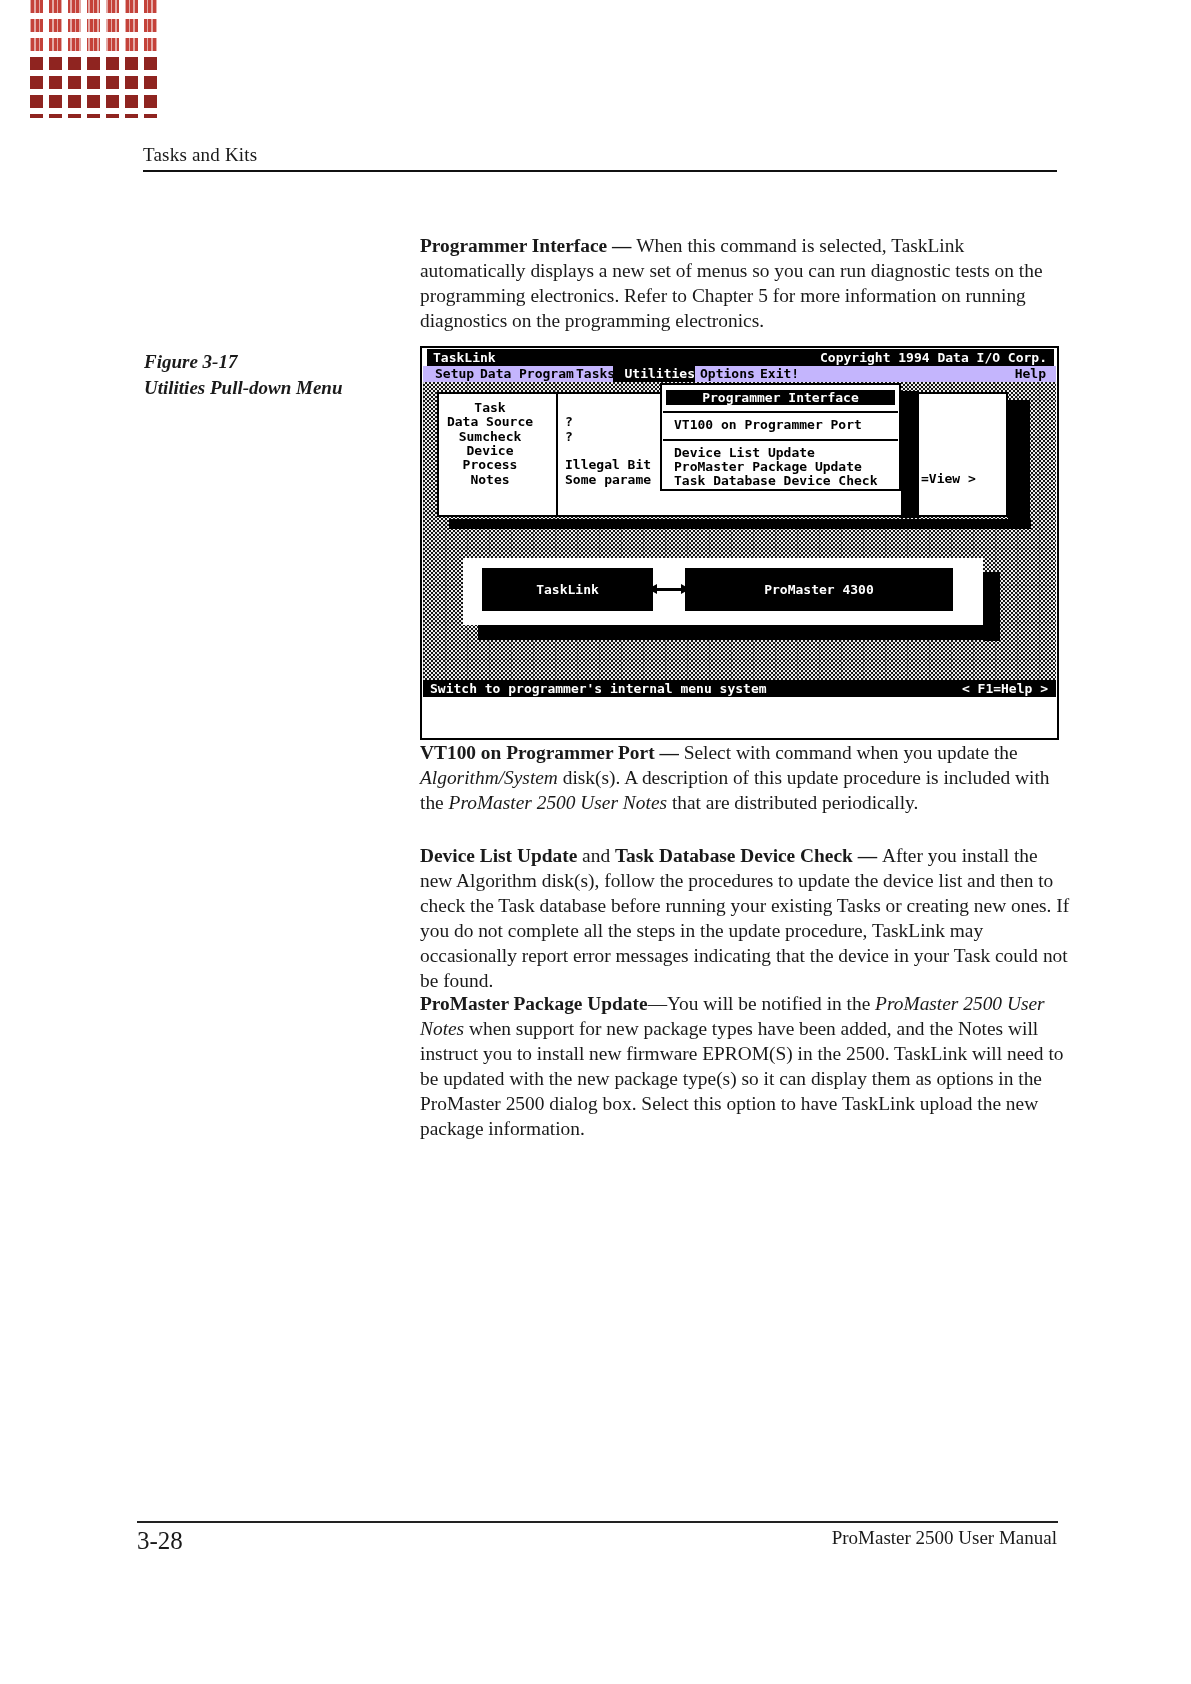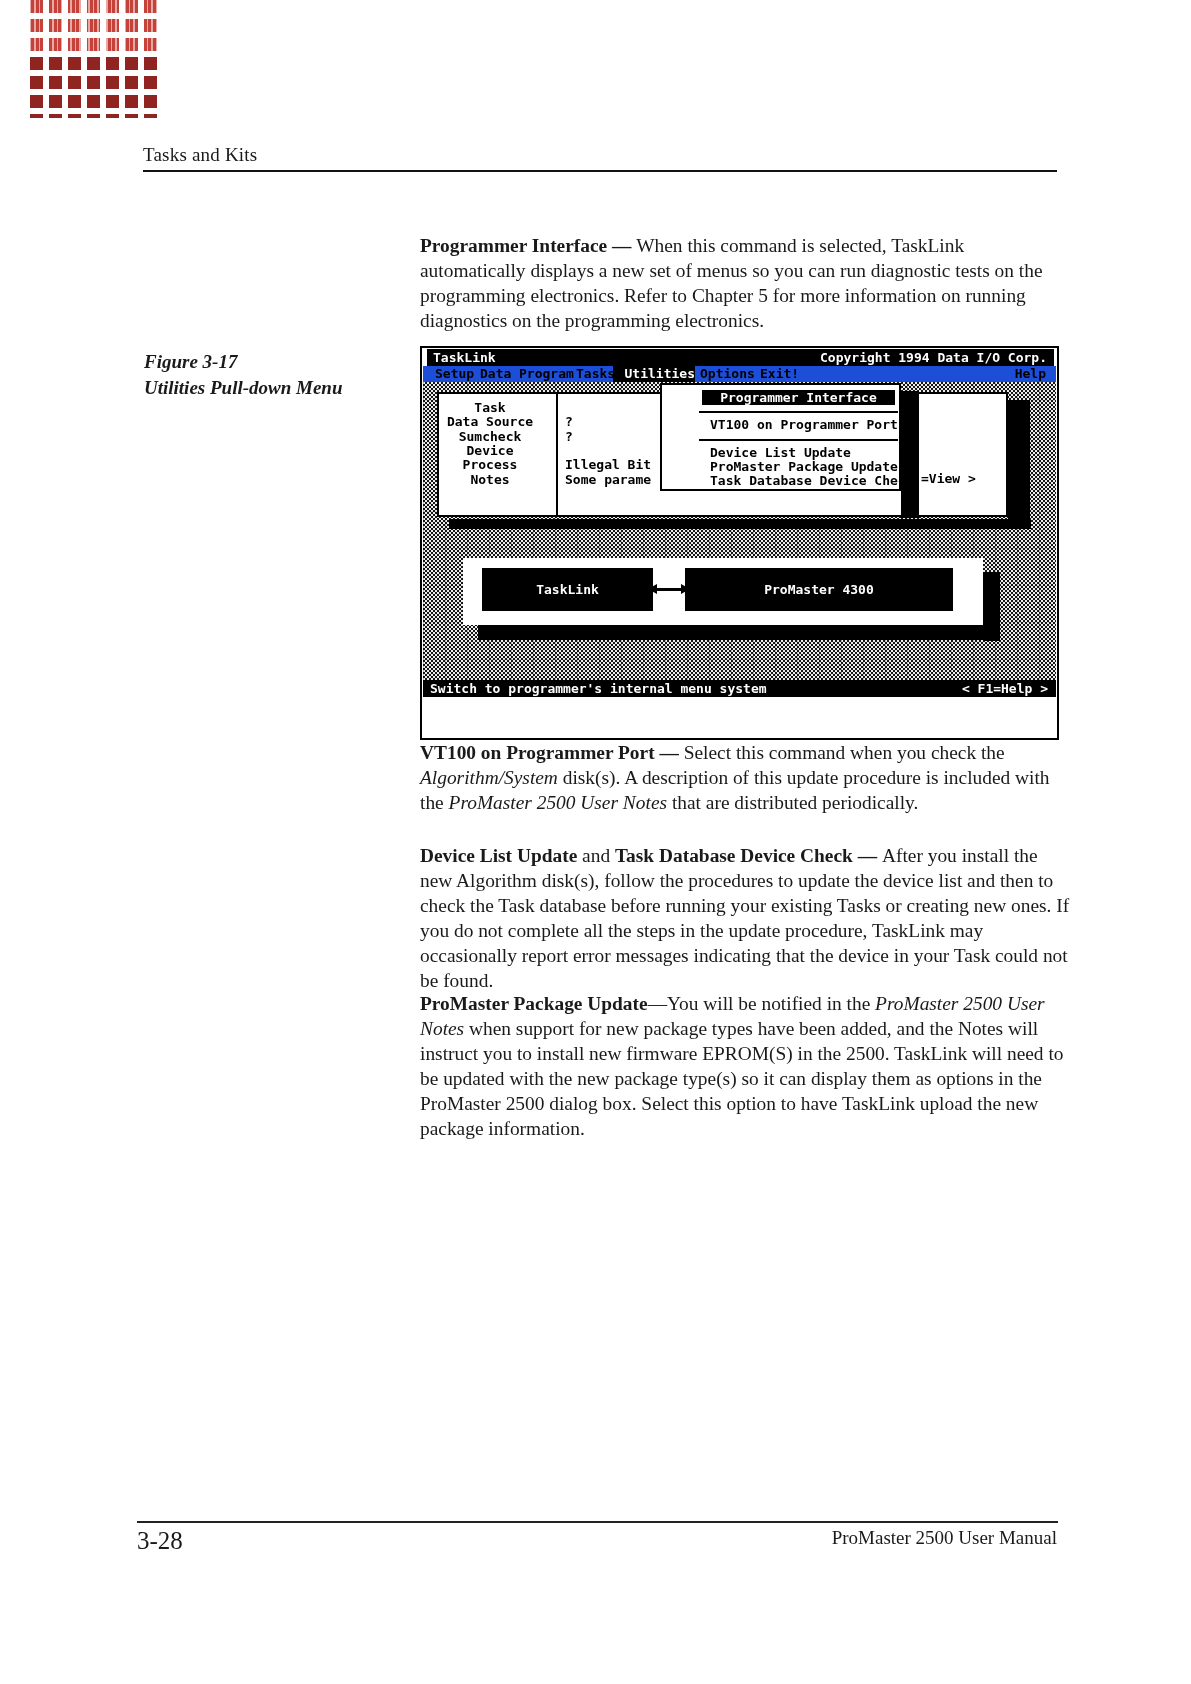--- a/index.html
+++ b/index.html
@@ -36,39 +36,39 @@
   .fig-caption { position:absolute; left:144px; top:349px; width:260px;
     font-style:italic; font-weight:600; font-size:19px; line-height:26px; }
   
   .term {
     position:absolute; left:420px; top:346px; width:639px; height:394px;
     background:#fff; border:2px solid #000;
     font-family:"DejaVu Sans Mono", monospace; font-weight:700; font-size:13px; color:#000;
   }
   .tbar { position:absolute; left:5px; right:3px; top:1px; height:17px; background:#000; color:#fff;
     display:flex; justify-content:space-between; line-height:17px; padding:0 7px 0 6px; }
-  .mbar { position:absolute; left:1px; right:1px; top:18px; height:16px; background:#1d4ed8; line-height:16px; }
+  .mbar { position:absolute; left:1px; right:1px; top:18px; height:16px; background:#c4b5fd; line-height:16px; }
   .mitem { position:absolute; top:0; height:16px; }
   .mitem.sel { background:#000; color:#fff; text-align:right; }
   .desk { position:absolute; left:1px; right:1px; top:34px; height:315px; overflow:hidden; }
   .dither {
     background-image:
       repeating-linear-gradient(90deg, rgba(0,0,0,.22) 0 1px, rgba(0,0,0,0) 1px 22px),
       repeating-linear-gradient(0deg, rgba(0,0,0,.12) 0 1px, rgba(0,0,0,0) 1px 37px),
       repeating-conic-gradient(#161616 0% 25%, #ededed 0% 50%);
     background-size:auto, auto, 4px 4px;
   }
   .shadow { position:absolute; background:#000; }
   .win { position:absolute; left:14px; top:10px; width:571px; height:125px; background:#fff; border:2px solid #000; z-index:2; }
   .win .labels { position:absolute; left:0; top:7px; width:102px; text-align:center; }
   .win .divider { position:absolute; left:117px; top:0; bottom:0; width:2px; background:#000; }
   .win .values { position:absolute; left:126px; top:7px; width:430px; }
   .trow { height:14.33px; line-height:14.33px; white-space:pre; }
   .view-hint { position:absolute; left:482px; top:78px; line-height:14px; }
-  .dd { position:absolute; left:237px; top:1px; width:241px; height:108px; background:#fff; border:2px solid #000; z-index:4;padding-left:36px; }
+  .dd { position:absolute; left:237px; top:1px; width:241px; height:108px; background:#fff; border:2px solid #000; z-index:4; }
   .dd-sel { margin:5px 4px 0 4px; height:15px; line-height:15px; background:#000; color:#fff; text-align:center; }
   .dd-sep { height:2px; background:#000; margin:6px 1px 0 1px; }
   .dd-sep2 { margin-top:8px; }
   .dd-item { height:13px; line-height:13px; padding-left:12px; margin-top:5px; white-space:pre; }
   .dd-item + .dd-item { margin-top:1px; }
   .dd-item.first-of-group { margin-top:5px; }
   .sh-dd { left:478px; top:9px; width:18px; height:127px; z-index:3; }
   .sh-win-r { left:585px; top:18px; width:22px; height:129px; z-index:1; }
   .sh-win-b { left:26px; top:137px; width:582px; height:10px; z-index:1; }
   .band { position:absolute; left:40px; top:176px; width:520px; height:67px; background:#fff; z-index:2; }
@@ -175,21 +175,21 @@
         </div>
       </div>
 
       <div class="sbar">
         <span>Switch to programmer's internal menu system</span>
         <span>&lt; F1=Help &gt;</span>
       </div>
     </div>
   </div>
 
-  <p class="para" style="top:740px;"><span class="b">VT100 on Programmer Port — </span><span>Select this command when you check the </span><span class="i">Algorithm/System</span><span> disk(s). A description of this update procedure is included with the </span><span class="i">ProMaster 2500 User Notes</span><span> that are distributed periodically.</span></p>
+  <p class="para" style="top:740px;"><span class="b">VT100 on Programmer Port — </span><span>Select with command when you update the </span><span class="i">Algorithm/System</span><span> disk(s). A description of this update procedure is included with the </span><span class="i">ProMaster 2500 User Notes</span><span> that are distributed periodically.</span></p>
   <p class="para" style="top:843px;"><span class="b">Device List Update</span><span> and </span><span class="b">Task Database Device Check — </span><span>After you install the new Algorithm disk(s), follow the procedures to update the device list and then to check the Task database before running your existing Tasks or creating new ones. If you do not complete all the steps in the update procedure, TaskLink may occasionally report error messages indicating that the device in your Task could not be found.</span></p>
   <p class="para" style="top:991px;"><span class="b">ProMaster Package Update</span><span>—You will be notified in the </span><span class="i">ProMaster 2500 User Notes</span><span> when support for new package types have been added, and the Notes will instruct you to install new firmware EPROM(S) in the 2500. TaskLink will need to be updated with the new package type(s) so it can display them as options in the ProMaster 2500 dialog box. Select this option to have TaskLink upload the new package information.</span></p>
 
   <div class="foot-rule"></div>
   <div class="folio">3-28</div>
   <div class="foot-title">ProMaster 2500 User Manual</div>
 
 </div>
 
 </body></html>

